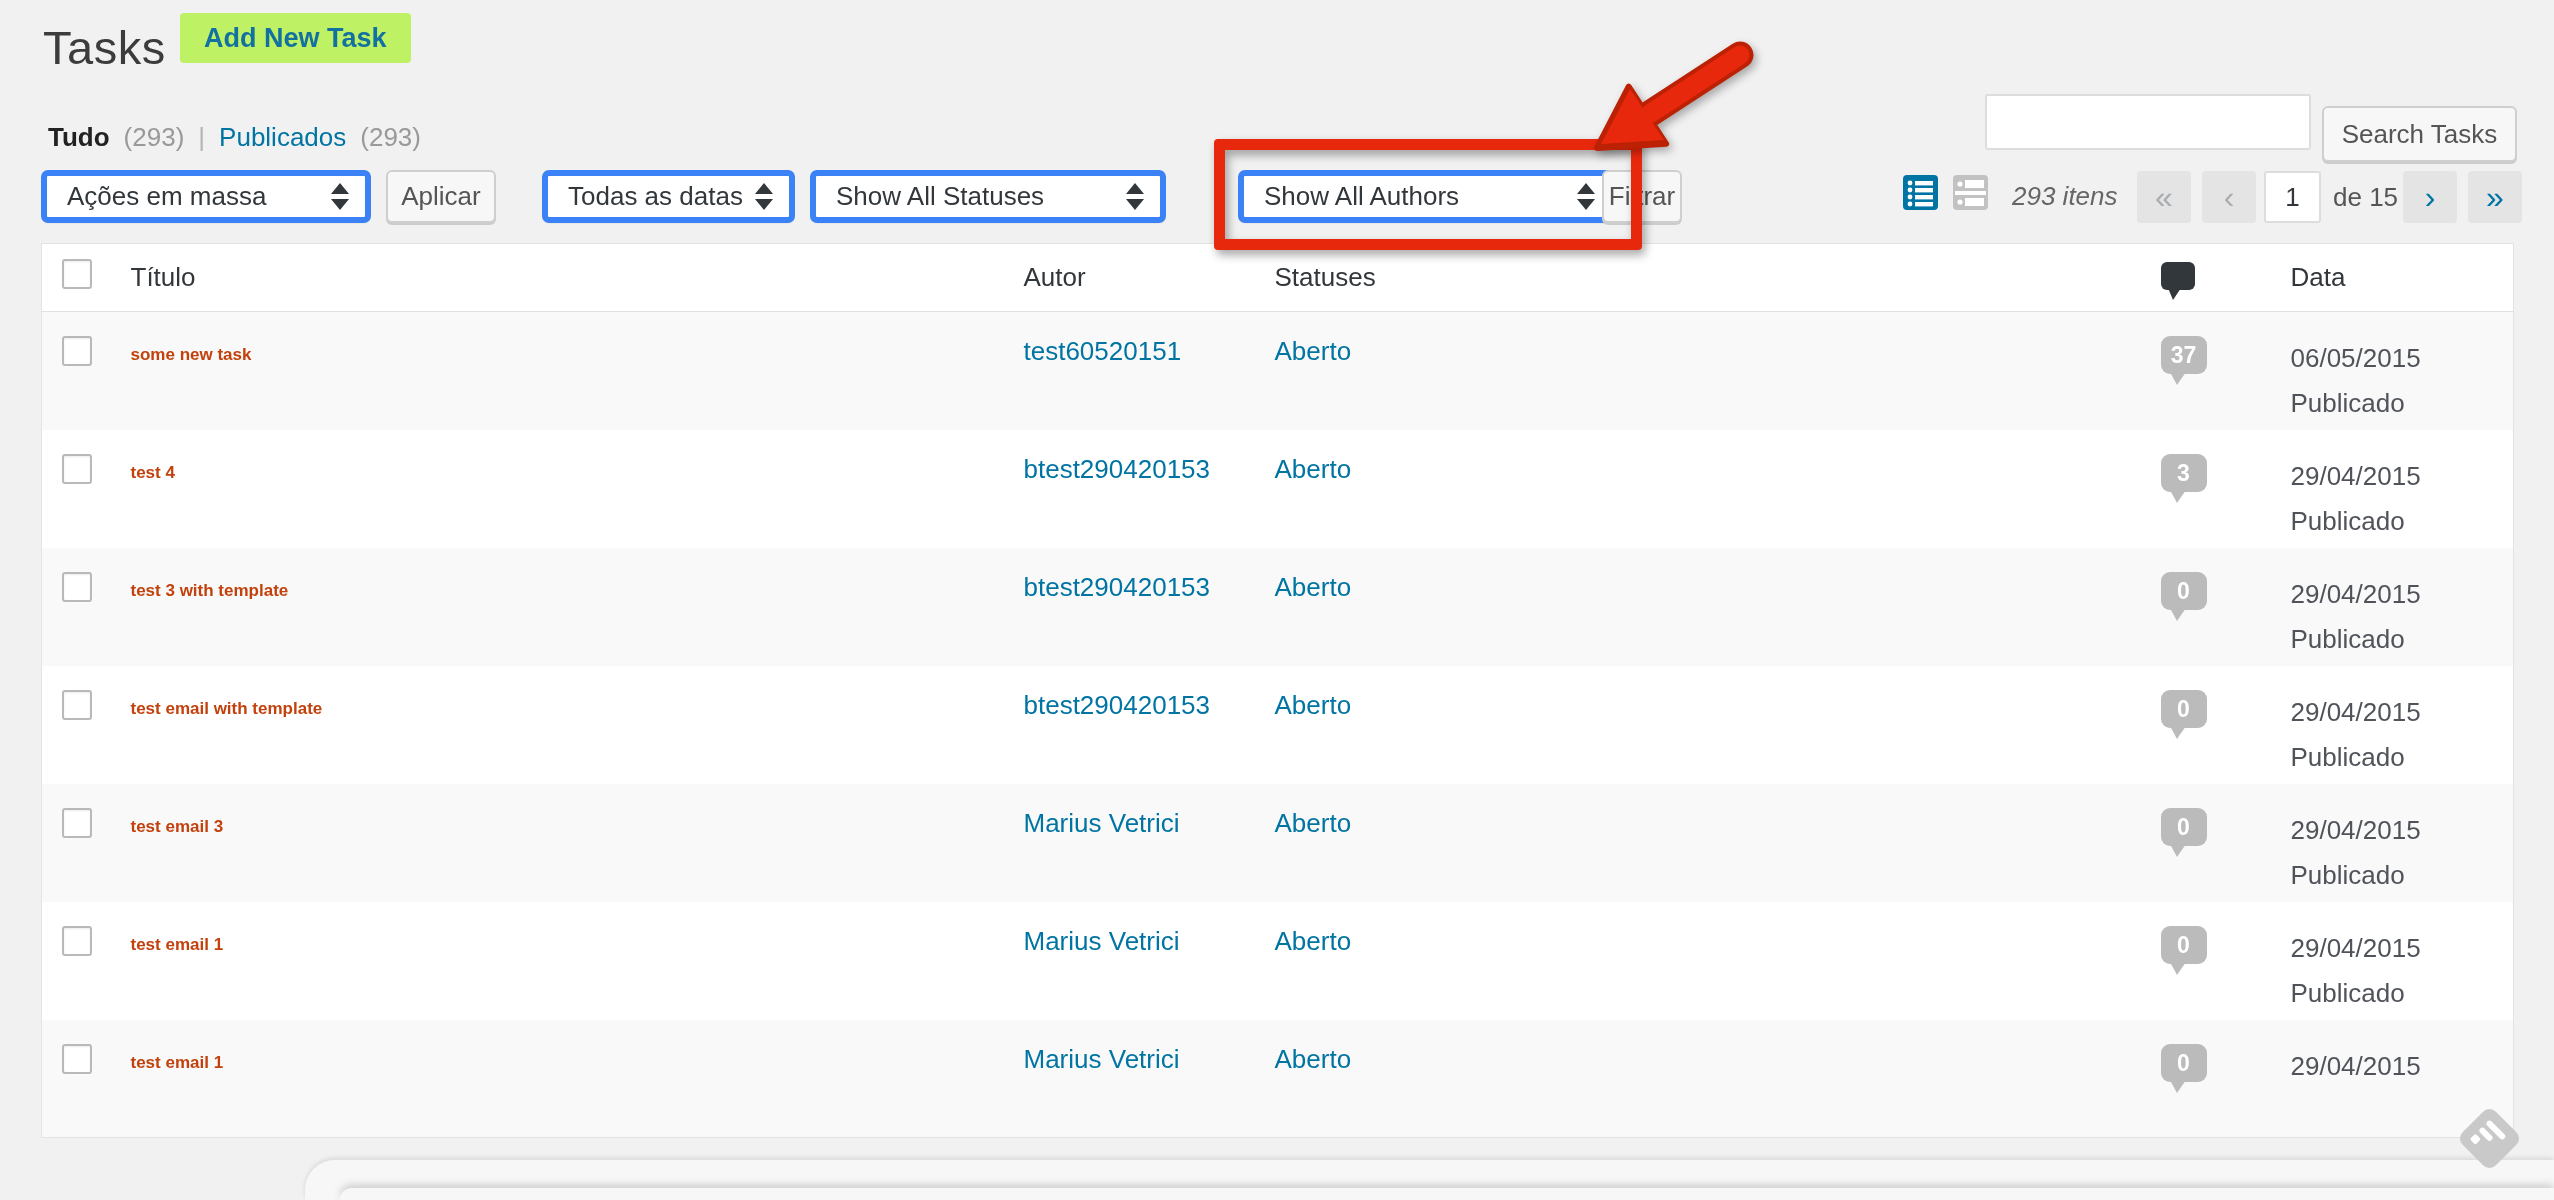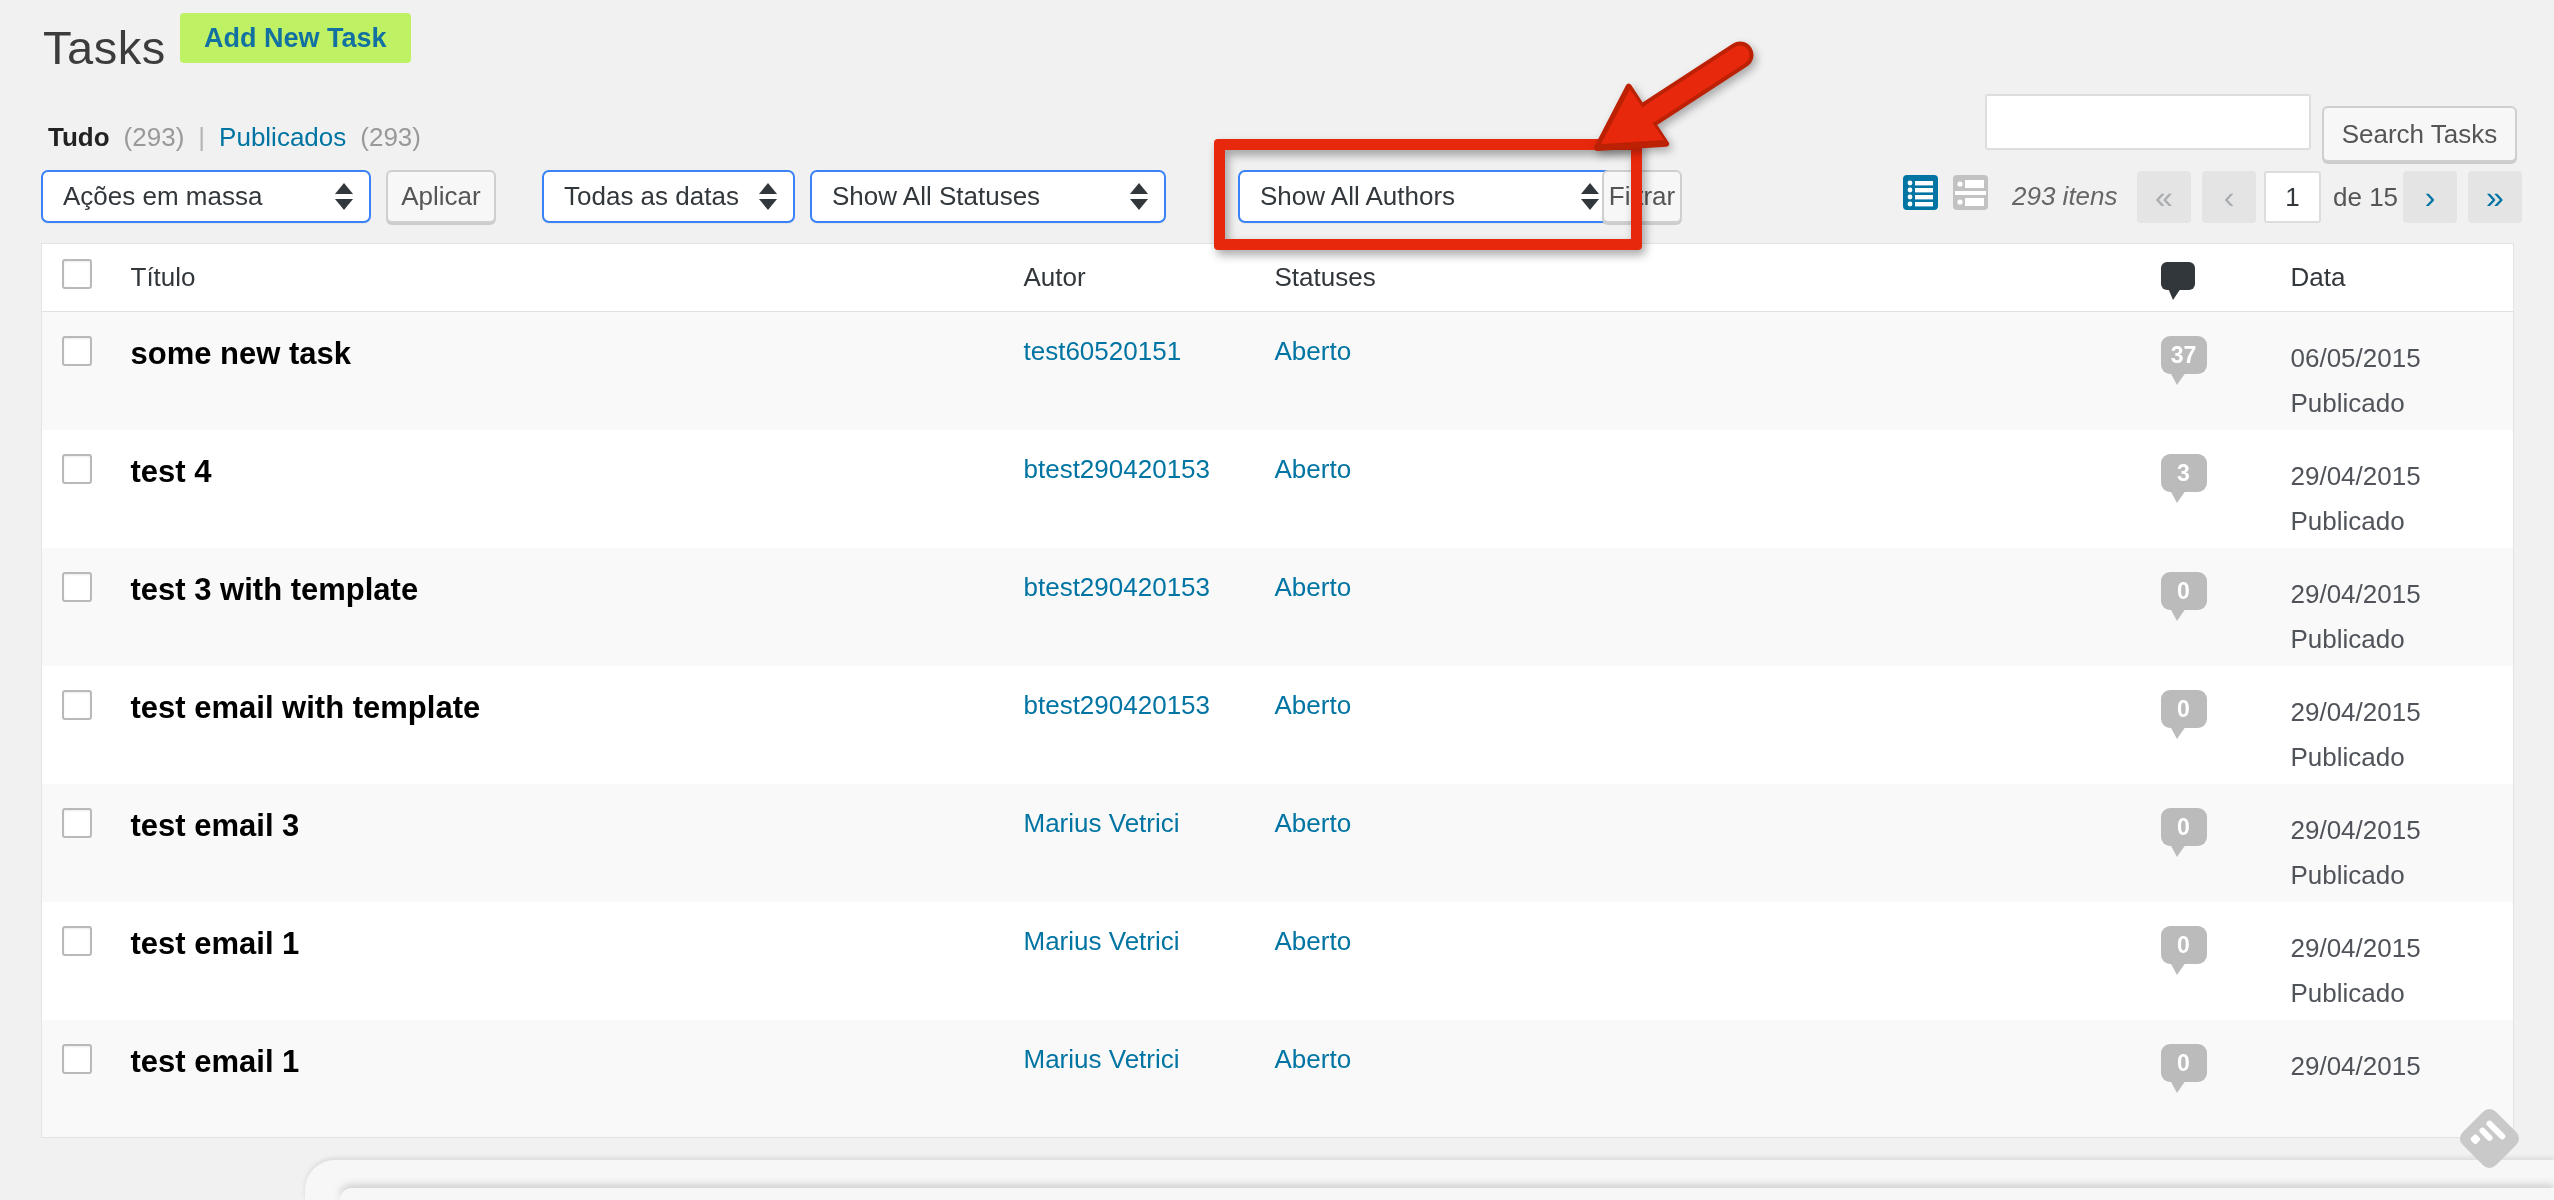--- a/index.html
+++ b/index.html
@@ -26,21 +26,21 @@
   }
   
   .views { position:absolute; left:48px; top:122px; font-size:26px; display:flex; gap:14px; align-items:baseline; }
   .views .all-label { font-weight:700; color:#222; }
   .views .count { color:#999; }
   .views .sep { color:#b4b4b4; }
   .views a.view-link { color:#0074a2; text-decoration:none; cursor:pointer; }
   
   .wpselect {
     position:absolute; top:170px; height:53px;
-    background:#fff; border:2px solid #3b82f6; border-radius:7px;
+    background:#fff; border:6px solid #3b82f6; border-radius:7px;
     display:flex; align-items:center; justify-content:space-between;
     padding:0 16px 0 20px; font-size:26px; color:#32373c; cursor:pointer;
     box-shadow:0 1px 1px rgba(0,0,0,.04);
   }
   .updown { display:flex; flex-direction:column; gap:5px; align-items:center; }
   .updown .up { width:0; height:0; border-left:9px solid transparent; border-right:9px solid transparent; border-bottom:11px solid #32373c; }
   .updown .dn { width:0; height:0; border-left:9px solid transparent; border-right:9px solid transparent; border-top:11px solid #32373c; }
   .btn {
     position:absolute; top:170px; height:53px;
     background:#f7f7f7; border:2px solid #cfcfcf; border-radius:6px;
@@ -86,21 +86,21 @@
   .list-table tbody tr { height:118px; }
   .list-table tbody tr:nth-child(odd) { background:#f9f9f9; }
   .list-table td { vertical-align:top; padding:24px 0 0 20px; }
   .cb {
     display:inline-block; width:30px; height:30px;
     background:#fff; border:2px solid #b9b9b9; border-radius:3px;
     box-shadow:inset 0 1px 2px rgba(0,0,0,.08); cursor:pointer;
   }
   td.col-cb, th.col-cb { padding-left:20px; }
   th.col-cb .cb { margin-top:0; }
-  a.row-title { color:#000000; font-weight:700; font-size:31px; text-decoration:none; cursor:pointer; }
+  a.row-title { color:#c2410c; font-weight:700; font-size:17px; text-decoration:none; cursor:pointer; }
   a.cell-link { color:#0074a2; text-decoration:none; cursor:pointer; }
   .bubble {
     position:relative; display:inline-block; min-width:46px; height:38px;
     padding:0 10px; background:#bbb; border-radius:9px;
     color:#fff; font-weight:700; font-size:23px; line-height:38px; text-align:center;
     cursor:pointer;
   }
   .bubble::after {
     content:""; position:absolute; left:9px; bottom:-11px;
     border-left:7px solid transparent; border-right:9px solid transparent;

